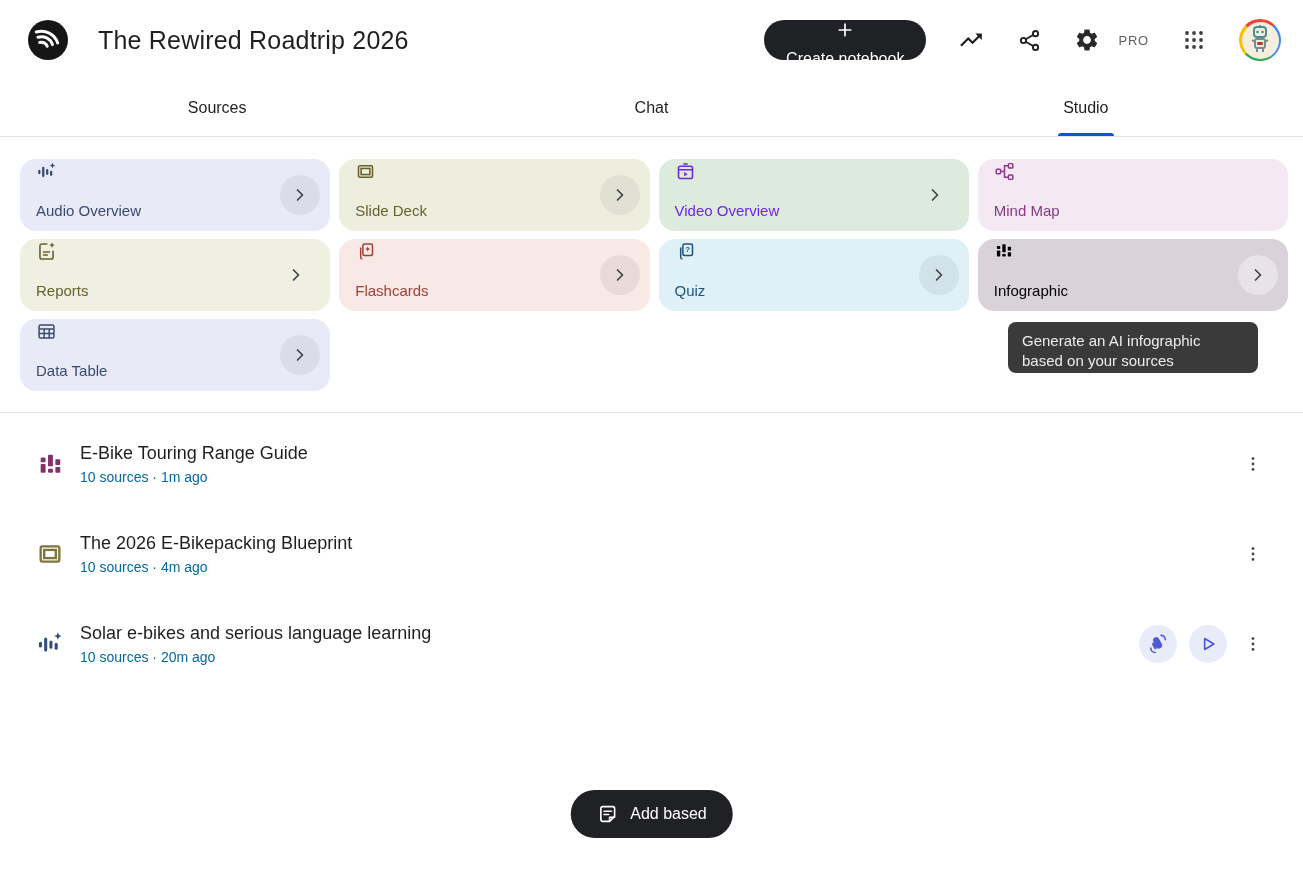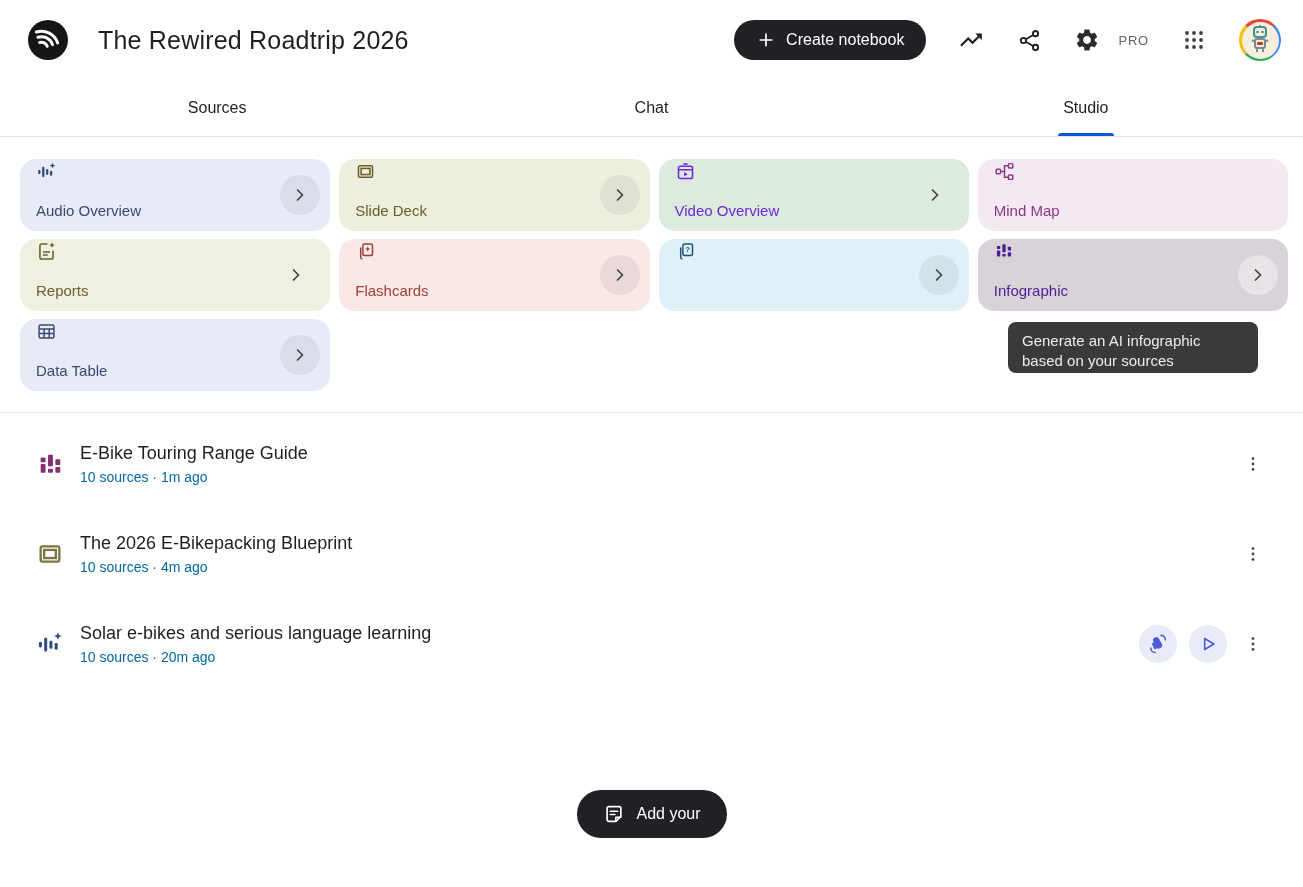--- a/index.html
+++ b/index.html
@@ -7,21 +7,21 @@
   body { font-family:"Liberation Sans", sans-serif; color:#1f1f1f; }
   .page { position:relative; width:1303px; height:887px; background:#fff; overflow:hidden; margin:0 auto; }
 
   
   .header { display:flex; align-items:center; height:80px; padding:0 22px 0 28px; }
   .logo { width:40px; height:40px; flex:0 0 auto; }
   .nb-title { font-size:25px; font-weight:400; color:#1f1f1f; margin-left:30px; letter-spacing:.2px; }
   .header-spacer { flex:1; }
   .create-btn { display:flex; align-items:center; gap:10px; height:40px; padding:0 22px;
     background:#202124; color:#fff; border:none; border-radius:24px; font-size:16px; font-weight:500;
-    font-family:inherit; cursor:pointer; }
+    font-family:inherit; cursor:pointer;flex-direction:column; }
   .hdr-icon-btn { width:26px; height:26px; display:flex; align-items:center; justify-content:center;
     background:none; border:none; cursor:pointer; color:#1f1f1f; }
   .hdr-group { display:flex; align-items:center; gap:32px; margin-left:32px; }
   .pro { font-size:13px; color:#5f6368; letter-spacing:.8px; margin-left:-14px; }
   .avatar { width:42px; height:42px; border-radius:50%; padding:2.5px;
     background:conic-gradient(#ea4335 0 12%, #4285f4 12% 40%, #34a853 40% 63%, #fbbc05 63% 88%, #ea4335 88% 100%); }
   .avatar-inner { width:100%; height:100%; border-radius:50%; background:#f3eedd; display:flex;
     align-items:center; justify-content:center; overflow:hidden; }
 
   
@@ -245,28 +245,29 @@
     </div>
 
     <div class="card" style="background: rgb(223, 240, 247); color: rgb(31, 83, 123);">
       <span>
         <svg width="21" height="21" viewBox="0 0 24 24" fill="none" stroke="currentColor" stroke-width="1.7">
           <path d="M6.5 7.5v11a2 2 0 0 0 2 2"></path>
           <rect x="9" y="3.5" width="11" height="13" rx="1.8"></rect>
           <text x="14.5" y="13" font-size="9" font-weight="bold" fill="currentColor" stroke="none" text-anchor="middle" font-family="Liberation Sans, sans-serif">?</text>
         </svg>
       </span>
+      <span class="card-label">Quiz</span>
       <span class="chev circle">
         <svg width="20" height="20" viewBox="0 0 24 24" fill="none">
             <path d="M9 6l6 6-6 6" stroke="currentColor" stroke-width="2" stroke-linecap="round" stroke-linejoin="round"></path>
           </svg>
       </span>
     </div>
 
-    <div class="card" style="background: rgb(217, 210, 216); color: #4c1d95;">
+    <div class="card" style="background: rgb(217, 210, 216); color: #000000;">
       <span>
         <svg width="20" height="20" viewBox="0 0 24 24" fill="currentColor">
           <rect x="3.5" y="6" width="4" height="3.6" rx="0.8"></rect>
             <rect x="3.5" y="11.5" width="4" height="7" rx="0.8"></rect>
           <rect x="10" y="4" width="4" height="9.5" rx="0.8"></rect>
             <rect x="10" y="15.5" width="4" height="3" rx="0.8"></rect>
           <rect x="16.5" y="7" width="4" height="4.5" rx="0.8"></rect>
             <rect x="16.5" y="13.5" width="4" height="5" rx="0.8"></rect>
         </svg>
       </span>
@@ -392,16 +393,16 @@
     </div>
   </div>
 
   <button class="add-note-btn">
     <span style="display:flex">
       <svg width="22" height="22" viewBox="0 0 24 24" fill="none" stroke="#fff" stroke-width="1.8" stroke-linejoin="round">
         <path d="M4.5 6a2 2 0 0 1 2-2h11a2 2 0 0 1 2 2v8.5L14 20H6.5a2 2 0 0 1-2-2V6z"></path>
         <path d="M8 9h8M8 12.5h5M14 20v-4.5h5.5" stroke-linecap="round"></path>
       </svg>
     </span>
-    <span>Add your</span>
+    <span>Add based</span>
   </button>
 
 </div>
 
 </body></html>

